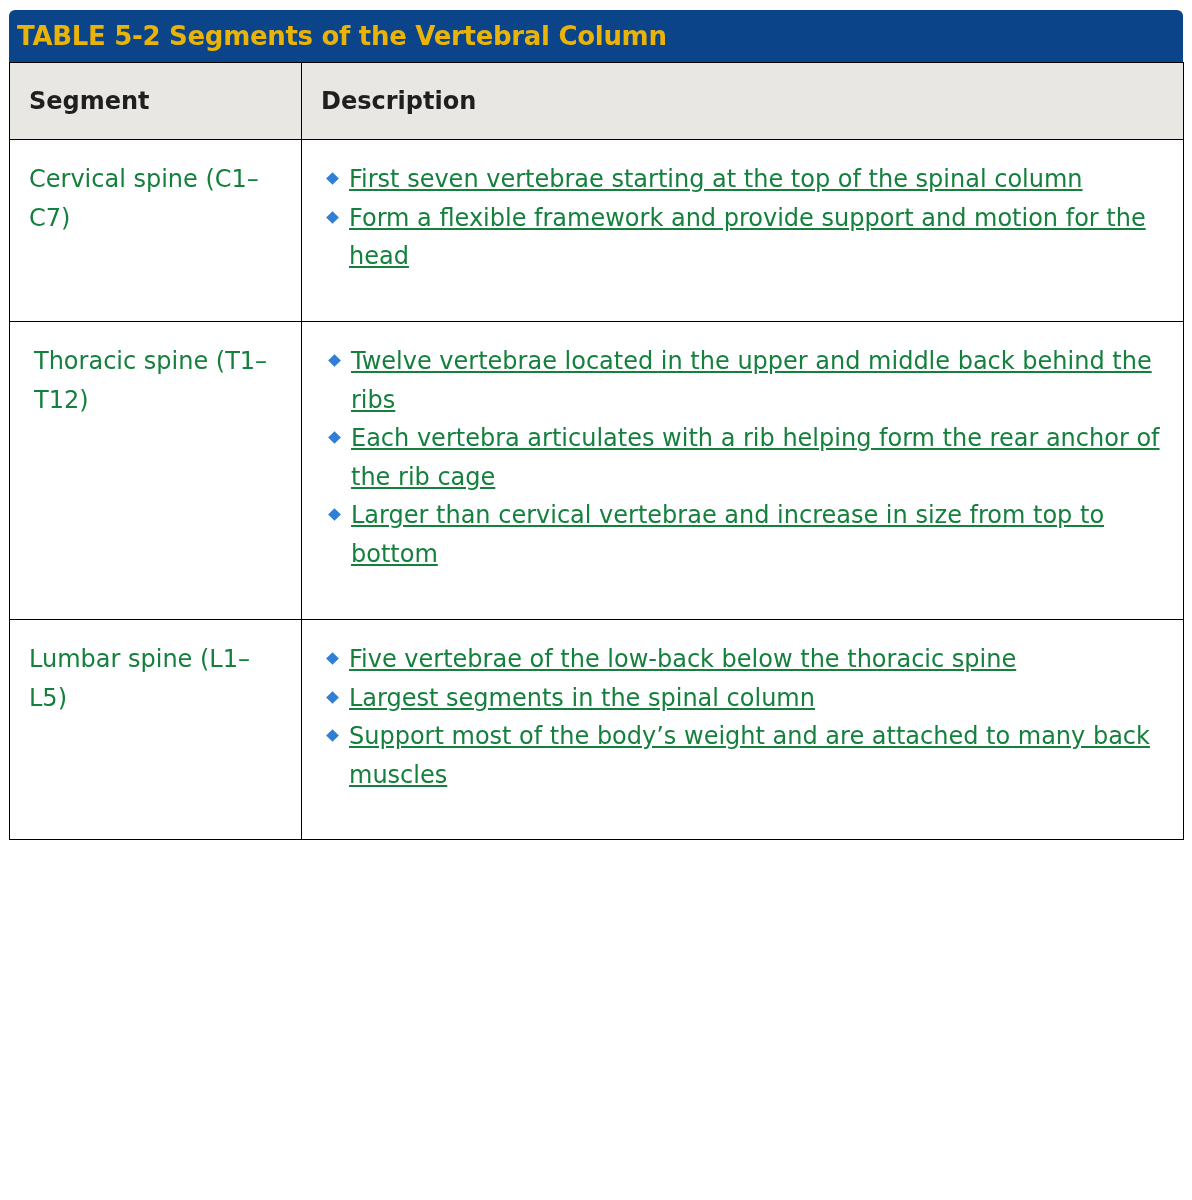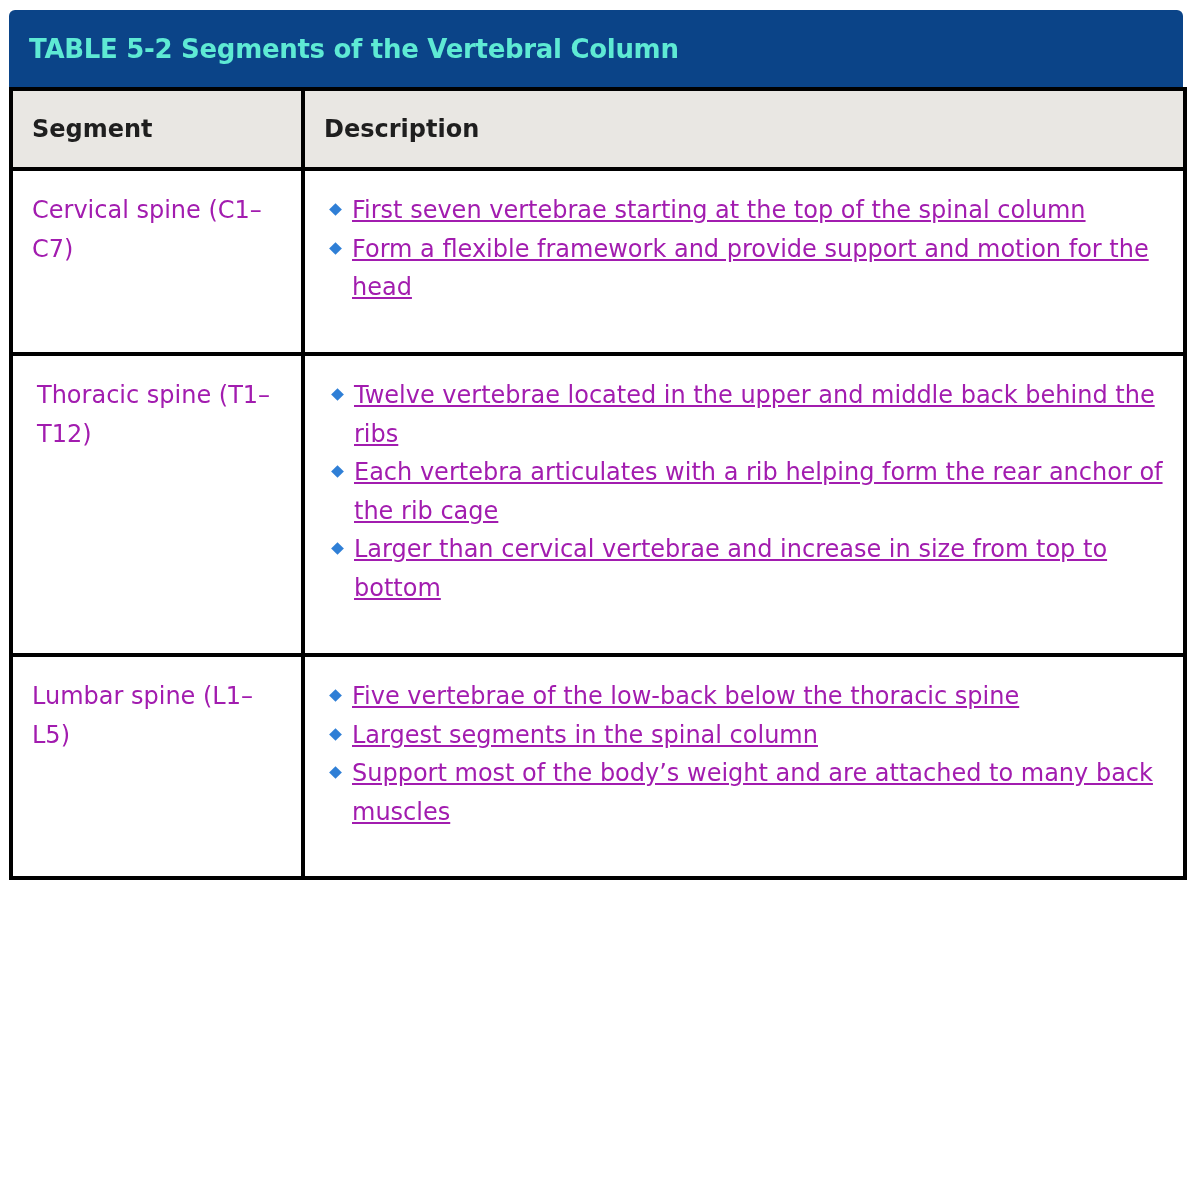--- a/index.html
+++ b/index.html
@@ -1,28 +1,28 @@
 <!DOCTYPE html>
 <html><head>
 <meta charset="utf-8">
 <style>
   html, body { margin: 0; padding: 0; background: #ffffff; }
   body { width: 1192px; height: 1200px; position: relative; overflow: hidden;
          font-family: "DejaVu Sans", "Liberation Sans", sans-serif; }
   .table-wrap { position: absolute; left: 9px; top: 10px; width: 1174px; }
-  .title-bar { background: #0b4488; color: #5eead4; height: 77px; border-radius: 6px 6px 0 0;
-               display: flex; align-items: center; padding-left: 20px; box-sizing: border-box;
+  .title-bar { background: #0b4488; color: #eab308; height: 52px; border-radius: 6px 6px 0 0;
+               display: flex; align-items: center; padding-left: 8px; box-sizing: border-box;
                font-weight: bold; font-size: 26px; letter-spacing: -0.3px; }
   table { width: 1174px; border-collapse: collapse; table-layout: fixed; }
   col.c1 { width: 292px; }
   col.c2 { width: 882px; }
-  th, td { border: 4px solid #000000; vertical-align: top; text-align: left; }
+  th, td { border: 1px solid #000000; vertical-align: top; text-align: left; }
   th { background: #e9e7e3; height: 76px; padding: 0 0 0 19px; font-size: 24px; font-weight: bold;
        color: #1f1f1f; vertical-align: middle; }
-  td { font-size: 24px; color: #a21caf; line-height: 38.5px; margin-top: 41px; }
+  td { font-size: 24px; color: #15803d; line-height: 38.5px; margin-top: 41px; }
   td.seg { padding: 20px 18px 0 19px; }
   td.desc { padding: 20px 20px 0 22px; }
   ul { list-style: none; margin: 0; padding: 0; }
   li { position: relative; padding-left: 25px; text-decoration: underline; }
   .bullet { position: absolute; left: 4px; top: 14px; width: 9px; height: 9px; background: #2f7fd6;
             transform: rotate(45deg); }
   tr.r1 td { height: 161px; }
   tr.r2 td { height: 277px; padding-left: 24px; }
   tr.r3 td { height: 199px; }
   tr.r4 td { height: 162px; }

